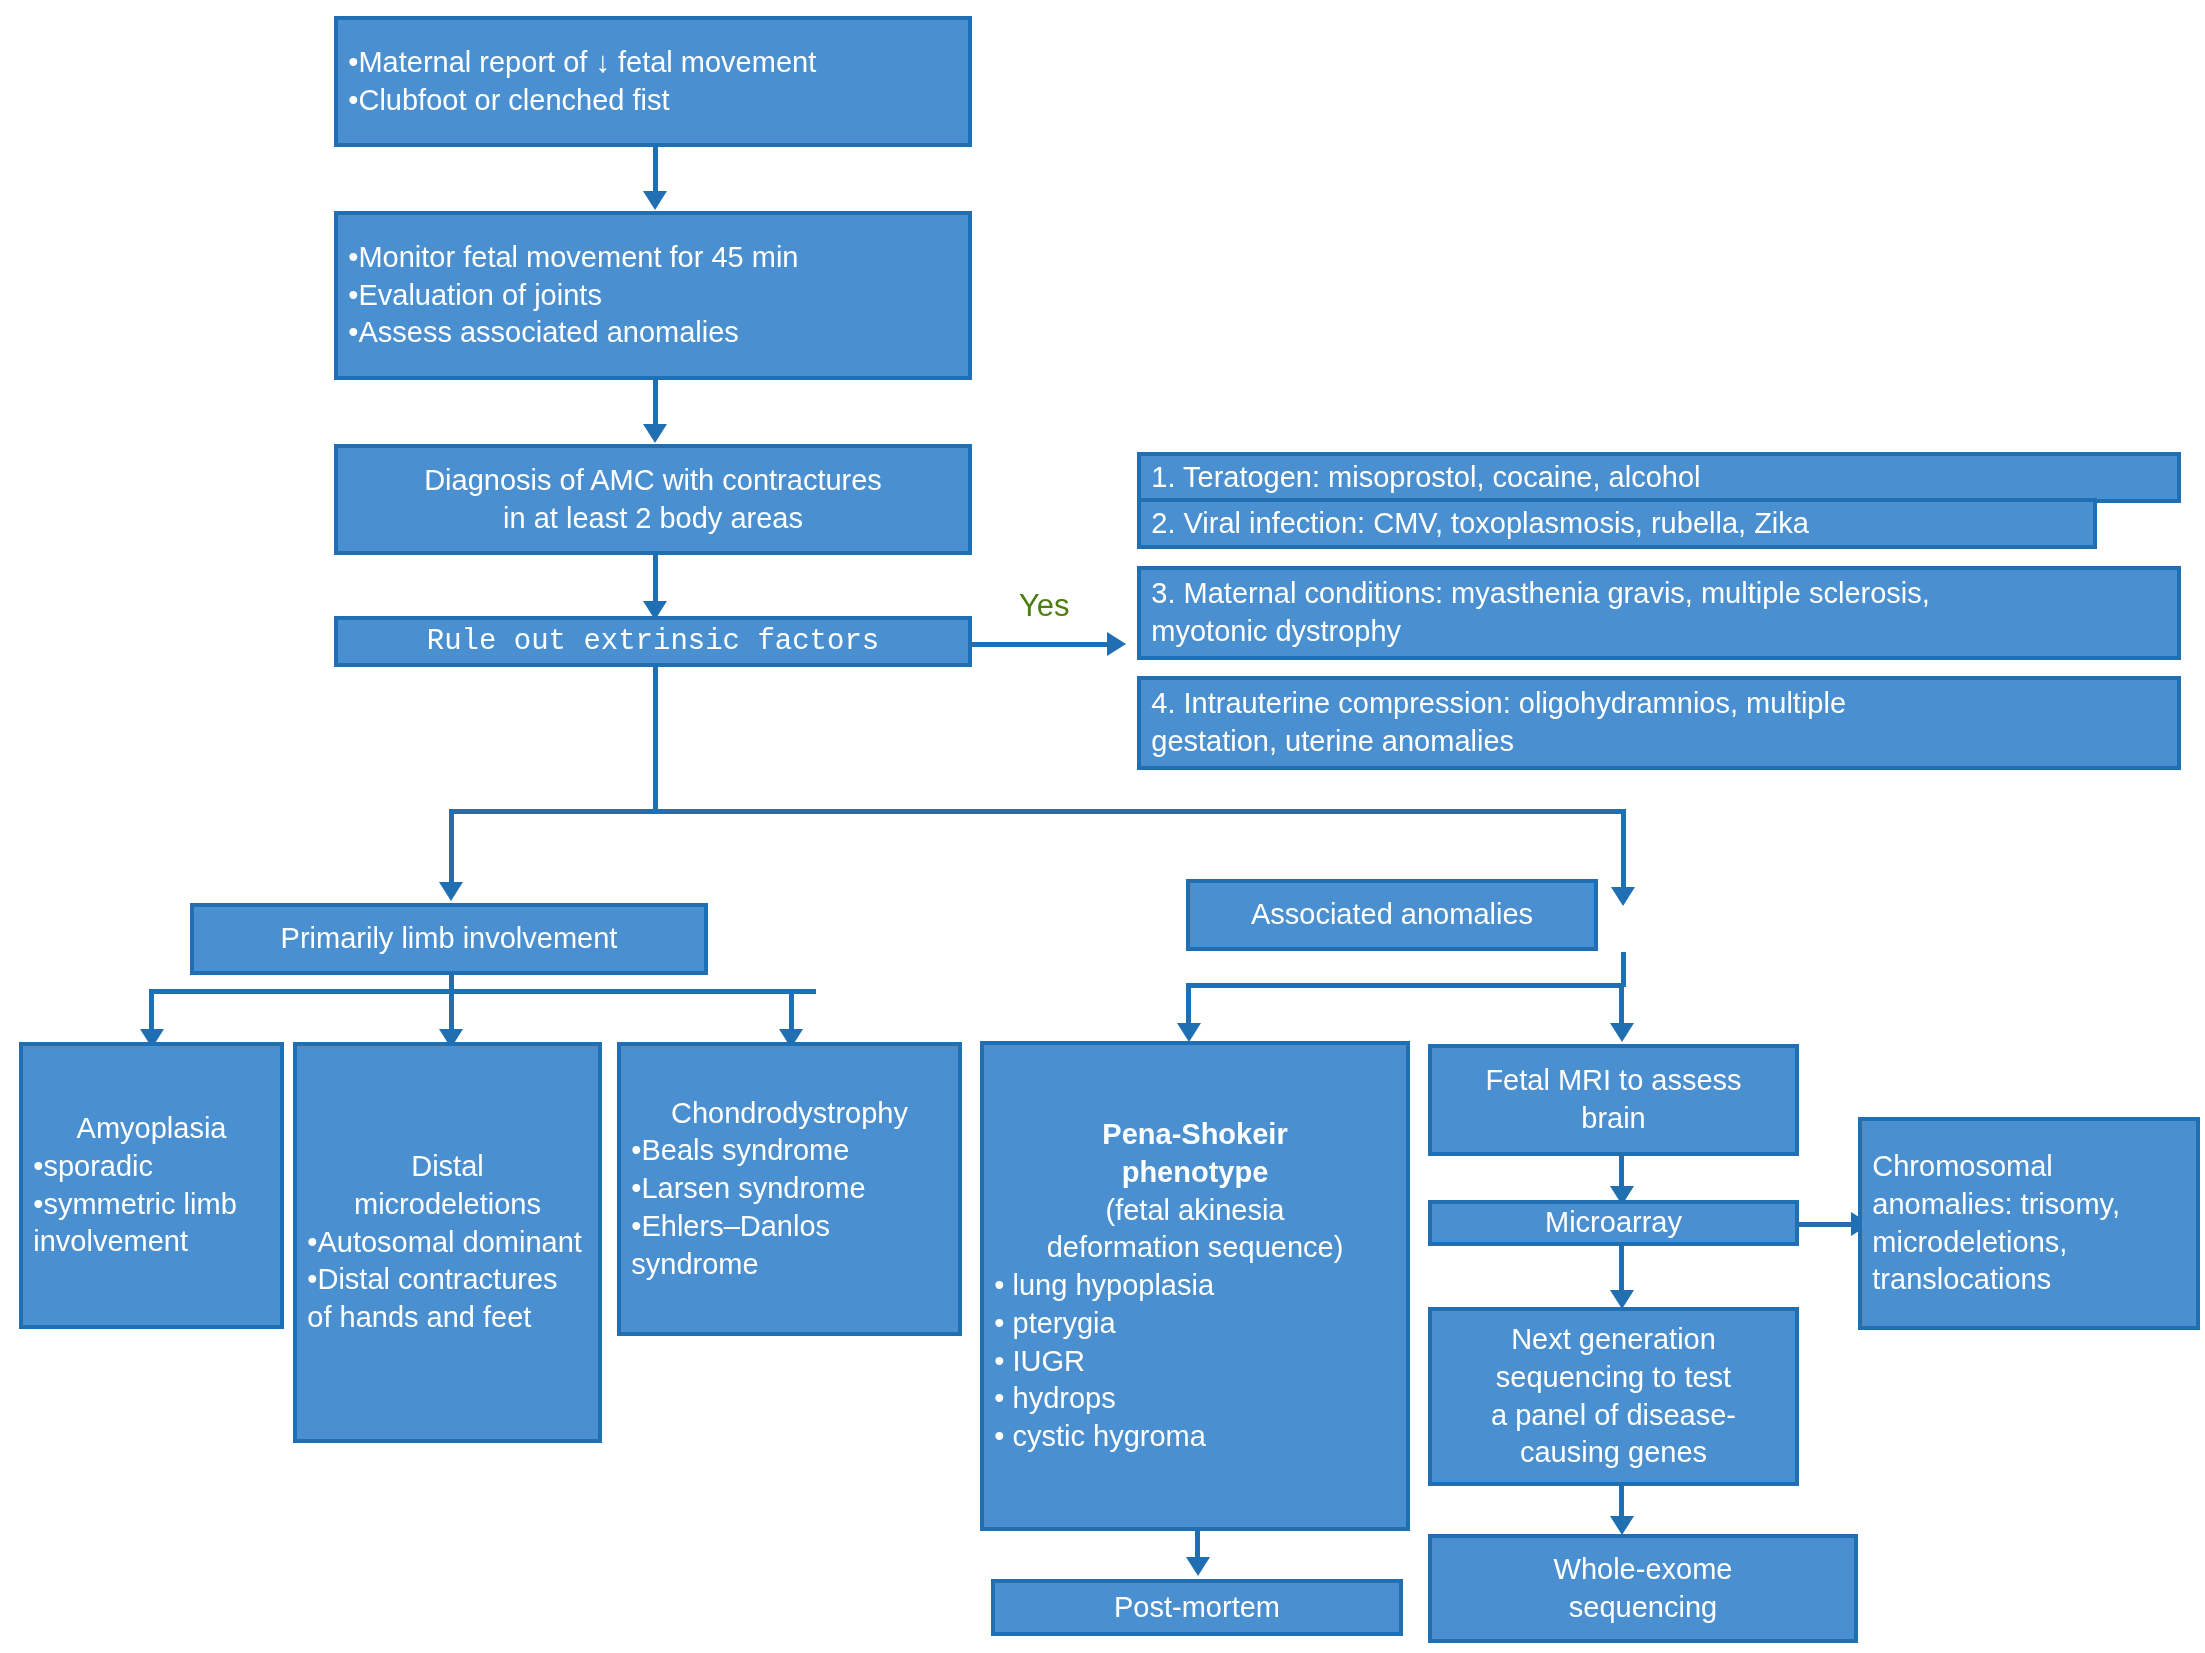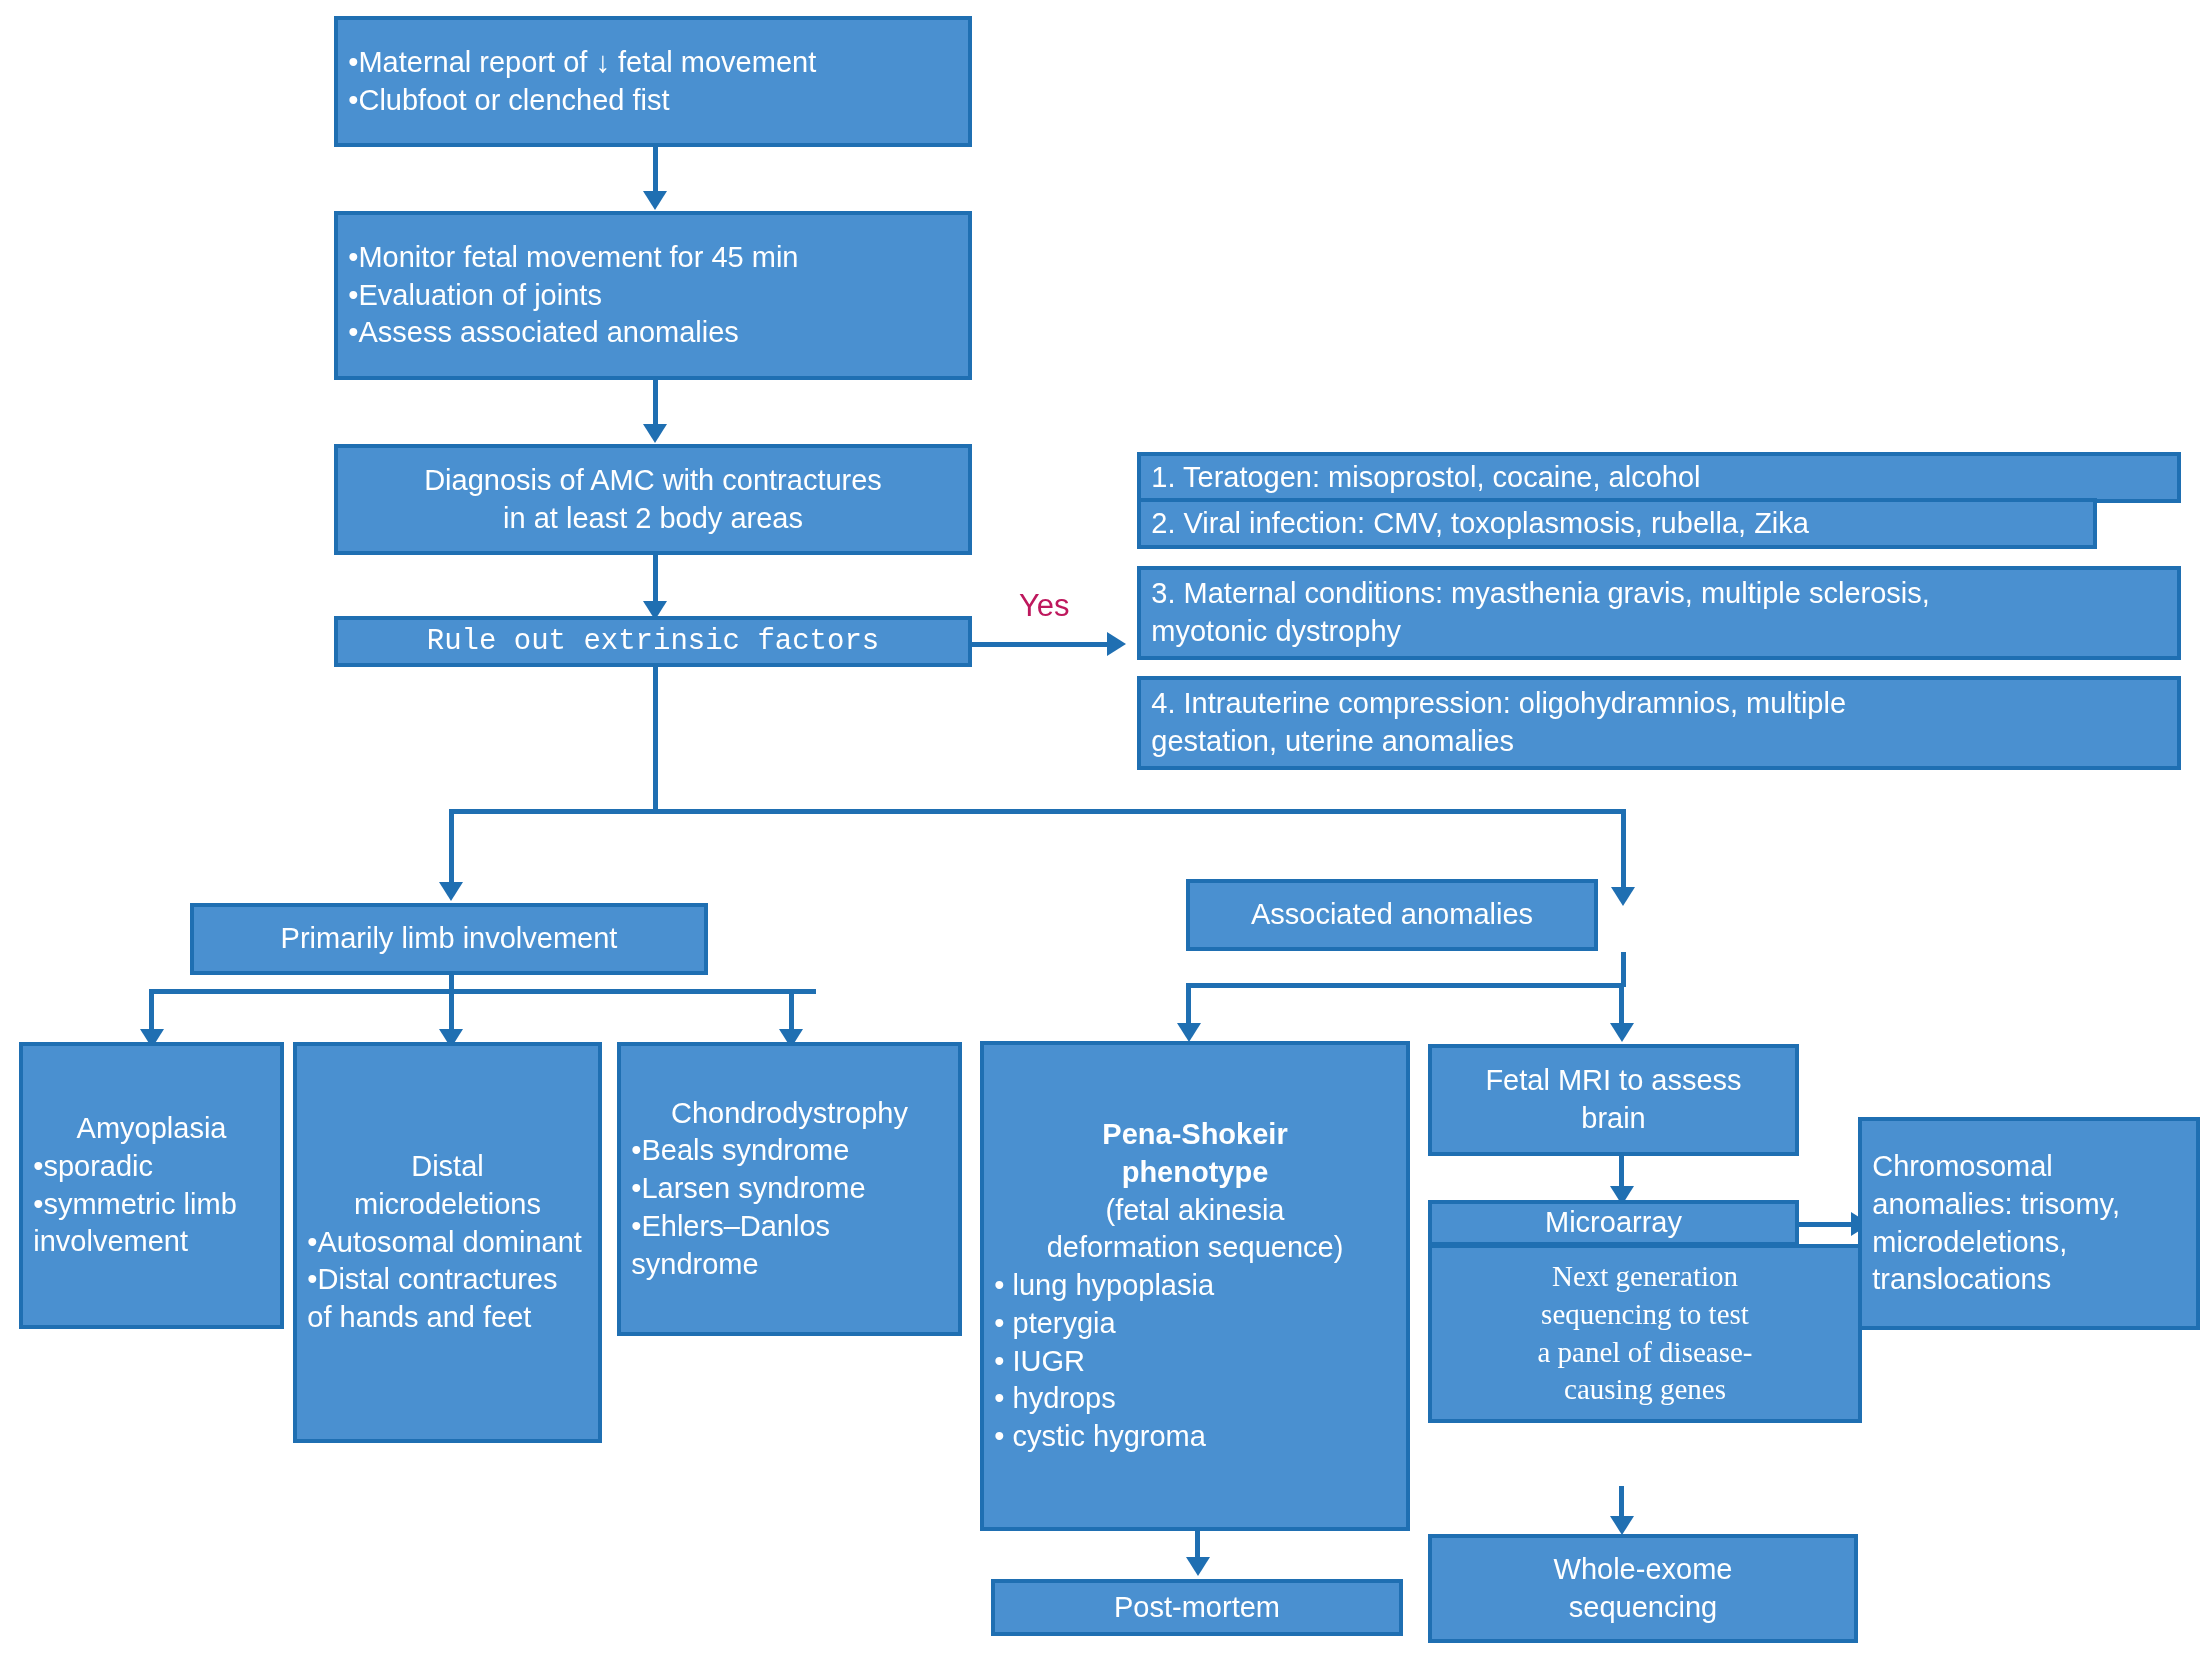--- a/index.html
+++ b/index.html
@@ -23,21 +23,21 @@
   
   .v{position:absolute;width:5.1px;background:#1f6fb2;}
   .h{position:absolute;height:5.1px;background:#1f6fb2;}
   .arw{position:absolute;width:0;height:0;
        border-left:12.5px solid transparent;border-right:12.5px solid transparent;
        border-top:19px solid #1f6fb2;}
   .arwR{position:absolute;width:0;height:0;
        border-top:12.5px solid transparent;border-bottom:12.5px solid transparent;
        border-left:19px solid #1f6fb2;}
 
-  .lbl{position:absolute;color:#be185d;font-size:31px;white-space:nowrap;}
+  .lbl{position:absolute;color:#4d7c0f;font-size:31px;white-space:nowrap;}
 </style>
 </head>
 <body>
 
 <div id="stage">
 
   <div class="v" style="left:645px;top:147px;height:49px;"></div>
   <div class="arw" style="left:635px;top:191px;"></div>
 
   <div class="v" style="left:645px;top:380px;height:49px;"></div>
@@ -207,21 +207,21 @@
       <span class="hd">brain</span>
     </div>
   </div>
 
   <div class="box ctr" style="left:1420px;top:1200px;width:371px;height:46px;">
     <div class="pad ctr">
       <span class="hd">Microarray</span>
     </div>
   </div>
 
-  <div class="box ctr" style="left:1420px;top:1244px;width:434px;height:179px;font-family:Liberation Serif, serif;">
+  <div class="box ctr" style="left:1420px;top:1307px;width:371px;height:179px;">
     <div class="pad ctr">
       <span class="hd">Next generation</span>
       <span class="hd">sequencing to test</span>
       <span class="hd">a panel of disease-</span>
       <span class="hd">causing genes</span>
     </div>
   </div>
 
   <div class="box ctr" style="left:1420px;top:1534px;width:430px;height:109px;">
     <div class="pad ctr">

